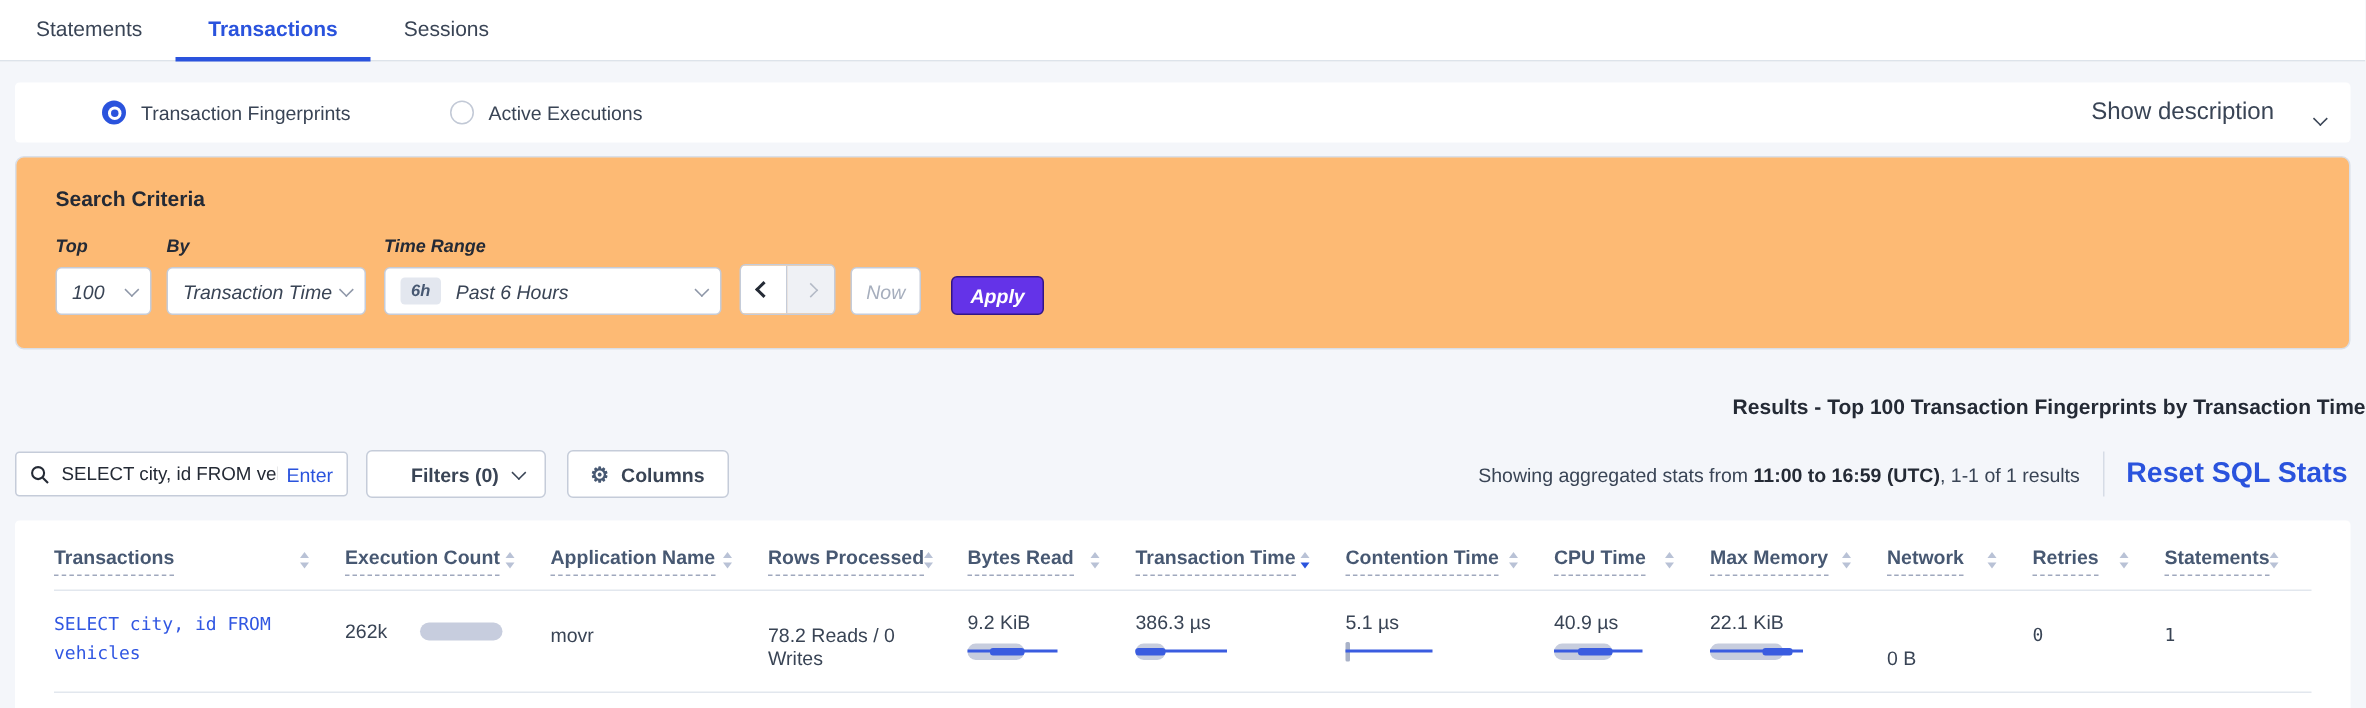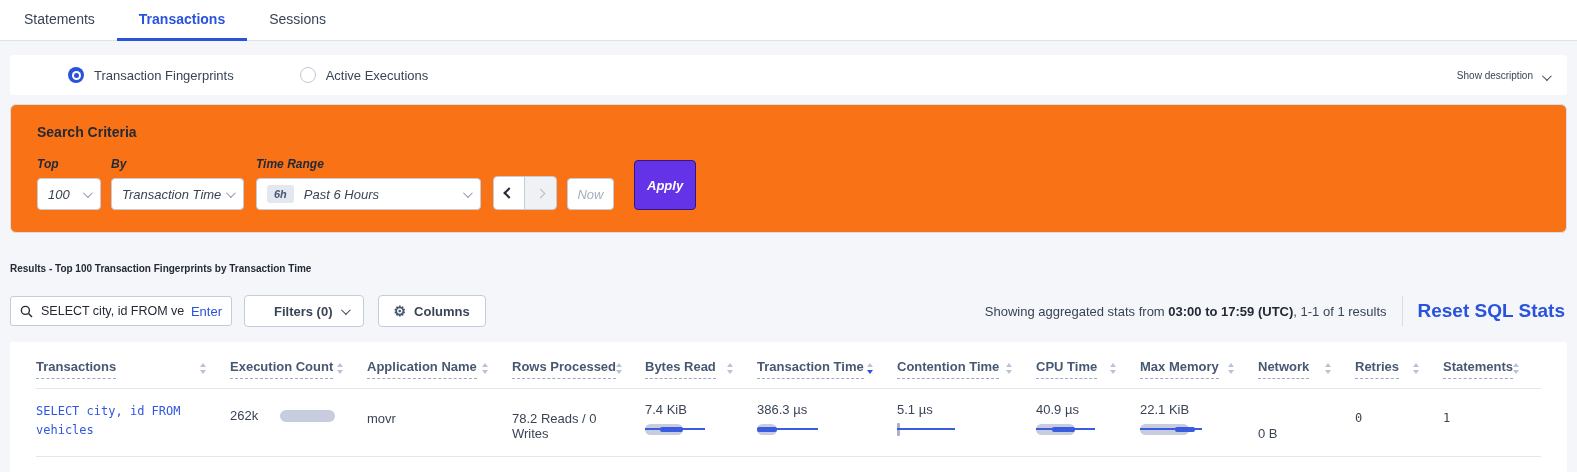--- a/index.html
+++ b/index.html
@@ -16,47 +16,47 @@
   .tab { display:flex; align-items:center; padding:0 22px; font-size:14px; color:#394455; cursor:pointer; border-bottom:3px solid transparent; margin-bottom:-1px; }
   .tab.active { color:#2a53dd; font-weight:600; border-bottom-color:#2a53dd; }
   
   .radio-row { background:#fff; margin:14px 10px 9px; height:40px; border-radius:3px; display:flex; align-items:center; padding:0 18px; }
   .radio-opt { display:flex; align-items:center; margin-right:26px; cursor:pointer;padding-left:40px; }
   .radio-outer { width:16px; height:16px; border-radius:50%; margin-right:10px; display:flex; align-items:center; justify-content:center; }
   .radio-outer.sel { background:#2a53dd; }
   .radio-inner-white { width:9px; height:9px; border-radius:50%; background:#fff; display:flex; align-items:center; justify-content:center; }
   .radio-dot { width:5px; height:5px; border-radius:50%; background:#2a53dd; }
   .radio-outer.unsel { border:1px solid #c2c9d6; background:#fff; }
-  .show-desc { margin-left:auto; display:flex; align-items:flex-end; gap:9px; color:#394455; cursor:pointer; font-size:10px; }
+  .show-desc { margin-left:auto; display:flex; align-items:flex-end; gap:26px; color:#394455; cursor:pointer; font-size:16px; }
   
   .chev { display:inline-block; width:7px; height:7px; border-right:1.6px solid currentColor; border-bottom:1.6px solid currentColor; }
   .chev.down { transform:rotate(45deg) translateY(-2px); }
   .chev.left { transform:rotate(135deg); }
   .chev.right { transform:rotate(-45deg); }
   
-  .criteria-card { background:#f97316; border:1px solid #d9dfe8; border-radius:6px; margin:0 10px; padding:19px 26px 22px; }
+  .criteria-card { background:#fdba74; border:1px solid #d9dfe8; border-radius:6px; margin:0 10px; padding:19px 26px 22px; }
   .criteria-title { font-size:14px; font-weight:700; color:#242a35; }
   .criteria-controls { display:flex; align-items:flex-end; margin-top:17px;font-style:italic; }
   .ctl-group { display:flex; flex-direction:column; }
   .ctl-label { font-size:12px; font-weight:700; color:#242a35; margin-bottom:7px; }
   .select { height:32px; border:1px solid #c5ccd9; border-radius:4px; background:#fff; display:flex; align-items:center; padding:0 10px; color:#394455; cursor:pointer; }
   .select .chev { color:#8e97a8; margin-left:auto; }
   .sel-top { width:64px; margin-right:10px; }
   .sel-by { width:133px; margin-right:12px; }
   .sel-range { width:225px; }
   .badge-6h { background:#e3e7ef; border-radius:3px; font-size:11px; font-weight:700; color:#475872; padding:3px 7px; margin-right:10px; }
   .nav-group { display:flex; margin-left:12px; border:1px solid #c5ccd9; border-radius:4px; overflow:hidden; height:34px; align-self:flex-end; }
   .nav-btn { width:31px; display:flex; align-items:center; justify-content:center; background:#fff; cursor:pointer; }
   .nav-btn.prev { color:#242a35; border-right:1px solid #c5ccd9; }
   .nav-btn.prev .chev { border-width:2px; width:8px; height:8px; }
   .nav-btn.next { color:#b3bac6; background:#eff1f5; cursor:default; }
   .now-btn { margin-left:10px; height:32px; width:47px; border:1px solid #c5ccd9; border-radius:4px; background:#fff; color:#a6aebd; display:flex; align-items:center; justify-content:center; cursor:pointer; }
-  .apply-btn { margin-left:20px; height:50px; min-width:54px; padding:0 12px; background:#6433e8; border:1px solid #321587; border-radius:4px; color:#fff; font-weight:700; font-size:13px; display:flex; align-items:center; justify-content:center; cursor:pointer; }
-  
-  .results-heading { margin:30px 0 0 10px; font-size:10px; font-weight:700; color:#242a35; }
+  .apply-btn { margin-left:20px; height:26px; min-width:54px; padding:0 12px; background:#6433e8; border:1px solid #321587; border-radius:4px; color:#fff; font-weight:700; font-size:13px; display:flex; align-items:center; justify-content:center; cursor:pointer; }
+  
+  .results-heading { margin:30px 0 0 10px; font-size:14px; font-weight:700; color:#242a35;text-align:right; }
   .search-row { display:flex; align-items:center; margin:21px 10px 0; }
   .search-box { width:222px; height:30px; background:#fff; border:1px solid #c5ccd9; border-radius:3px; display:flex; align-items:center; padding:0 9px; }
   .search-box .q { font-size:12.5px; color:#242a35; margin-left:8px; white-space:nowrap; overflow:hidden; flex:1; }
   .search-box .enter { color:#2a53dd; font-size:13px; margin-left:6px; cursor:pointer; }
   .btn-outline { height:32px; background:#fff; border:1px solid #c5ccd9; border-radius:4px; display:flex; align-items:center; gap:8px; padding:0 15px; font-weight:700; color:#394455; font-size:13px; cursor:pointer; }
   .filters-btn { margin-left:12px;padding-left:29px; }
   .columns-btn { margin-left:14px; }
   .gear { font-size:14px; color:#475872; line-height:1; }
   .stats-area { margin-left:auto; display:flex; align-items:center; }
   .stats-text { font-size:13px; color:#394455; }
@@ -170,21 +170,21 @@
   </div>
   <div class="btn-outline filters-btn">
     <span>Filters (0)</span>
     <span class="chev down"></span>
   </div>
   <div class="btn-outline columns-btn">
     <span class="gear">⚙</span>
     <span>Columns</span>
   </div>
   <div class="stats-area">
-    <span class="stats-text"><span>Showing aggregated stats from </span><b>03:00 to 17:59 (UTC)</b><span>, 1-1 of 1 results</span></span>
+    <span class="stats-text"><span>Showing aggregated stats from </span><b>11:00 to 16:59 (UTC)</b><span>, 1-1 of 1 results</span></span>
     <span class="v-div"></span>
     <span class="reset-link">Reset SQL Stats</span>
   </div>
 </div>
 
 <div class="table-card">
   <div class="tgrid thead">
     <div class="th">
         <span class="th-label">Transactions</span>
         <span class="sort">
@@ -277,21 +277,21 @@
     </div>
     <div class="cell">
       <div class="exec-cell">
         <span>262k</span>
         <span class="exec-band" style="width: 55px;"></span>
       </div>
     </div>
     <div class="cell pad-top-md"><span>movr</span></div>
     <div class="cell pad-top-md"><span>78.2 Reads / 0 Writes</span></div>
     <div class="cell">
-      <span>7.4 KiB</span>
+      <span>9.2 KiB</span>
       <div class="barchart">
         <div class="band" style="width: 38px;"></div>
         <div class="bline" style="width: 60px;"></div>
         <div class="mean" style="left: 15px; width: 23px;"></div>
       </div>
     </div>
     <div class="cell">
       <span>386.3 µs</span>
       <div class="barchart">
         <div class="band" style="width: 20px;"></div>

